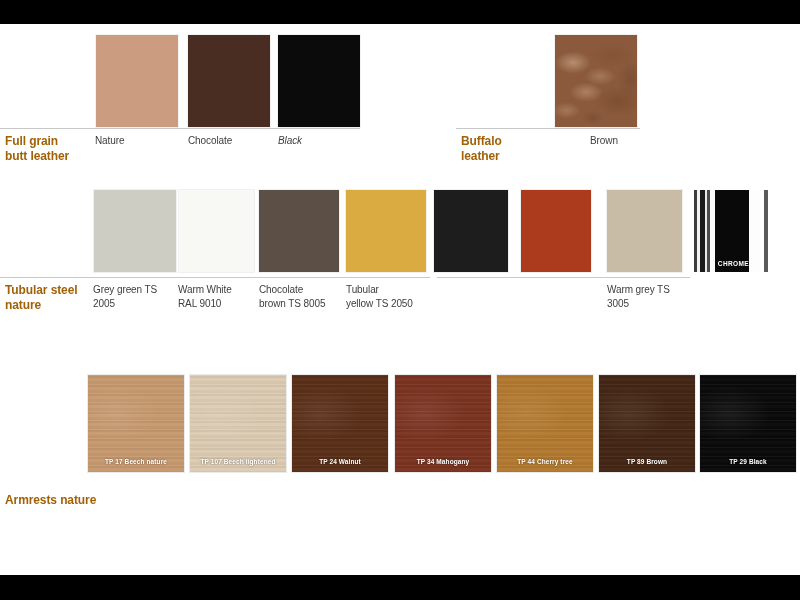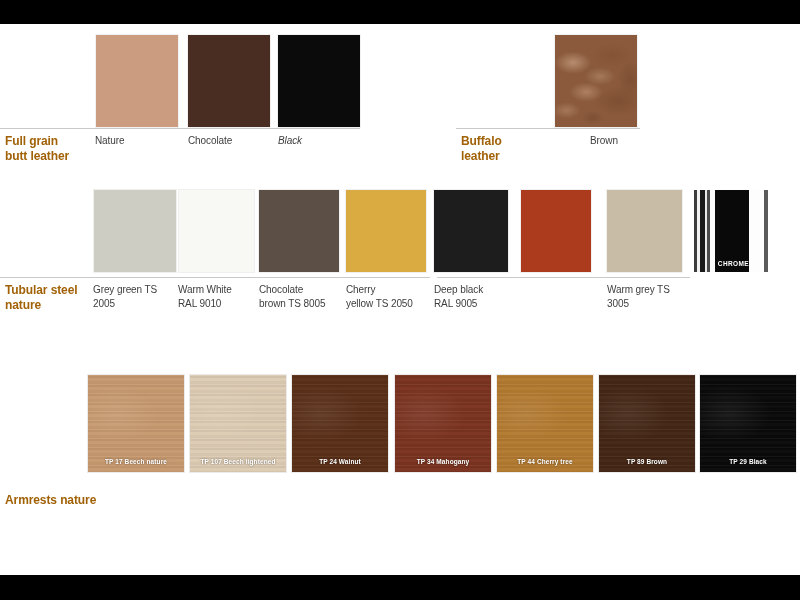--- a/index.html
+++ b/index.html
@@ -212,26 +212,22 @@
     </div>
     <div class="swatch-label" style="left:178px; top:259px; width:80px;">
       <div>Warm White</div>
       <div>RAL 9010</div>
     </div>
     <div class="swatch-label" style="left:259px; top:259px; width:88px;">
       <div>Chocolate</div>
       <div>brown TS 8005</div>
     </div>
     <div class="swatch-label" style="left:346px; top:259px; width:90px;">
-      <div>Cherry</div>
+      <div>Tubular</div>
       <div>yellow TS 2050</div>
-    </div>
-    <div class="swatch-label" style="left:434px; top:259px; width:85px;">
-      <div>Deep black</div>
-      <div>RAL 9005</div>
     </div>
     <div class="swatch-label" style="left:607px; top:259px; width:85px;">
       <div>Warm grey TS</div>
       <div>3005</div>
     </div>
 
     <div class="swatch wood-sw" style="left: 88px; top: 351px; width: 96px; background-color: rgb(199, 154, 112);">
       <div class="wood-caption">TP 17 Beech nature</div>
     </div>
     <div class="swatch wood-sw" style="left: 190px; top: 351px; width: 96px; background-color: rgb(221, 203, 179);">

